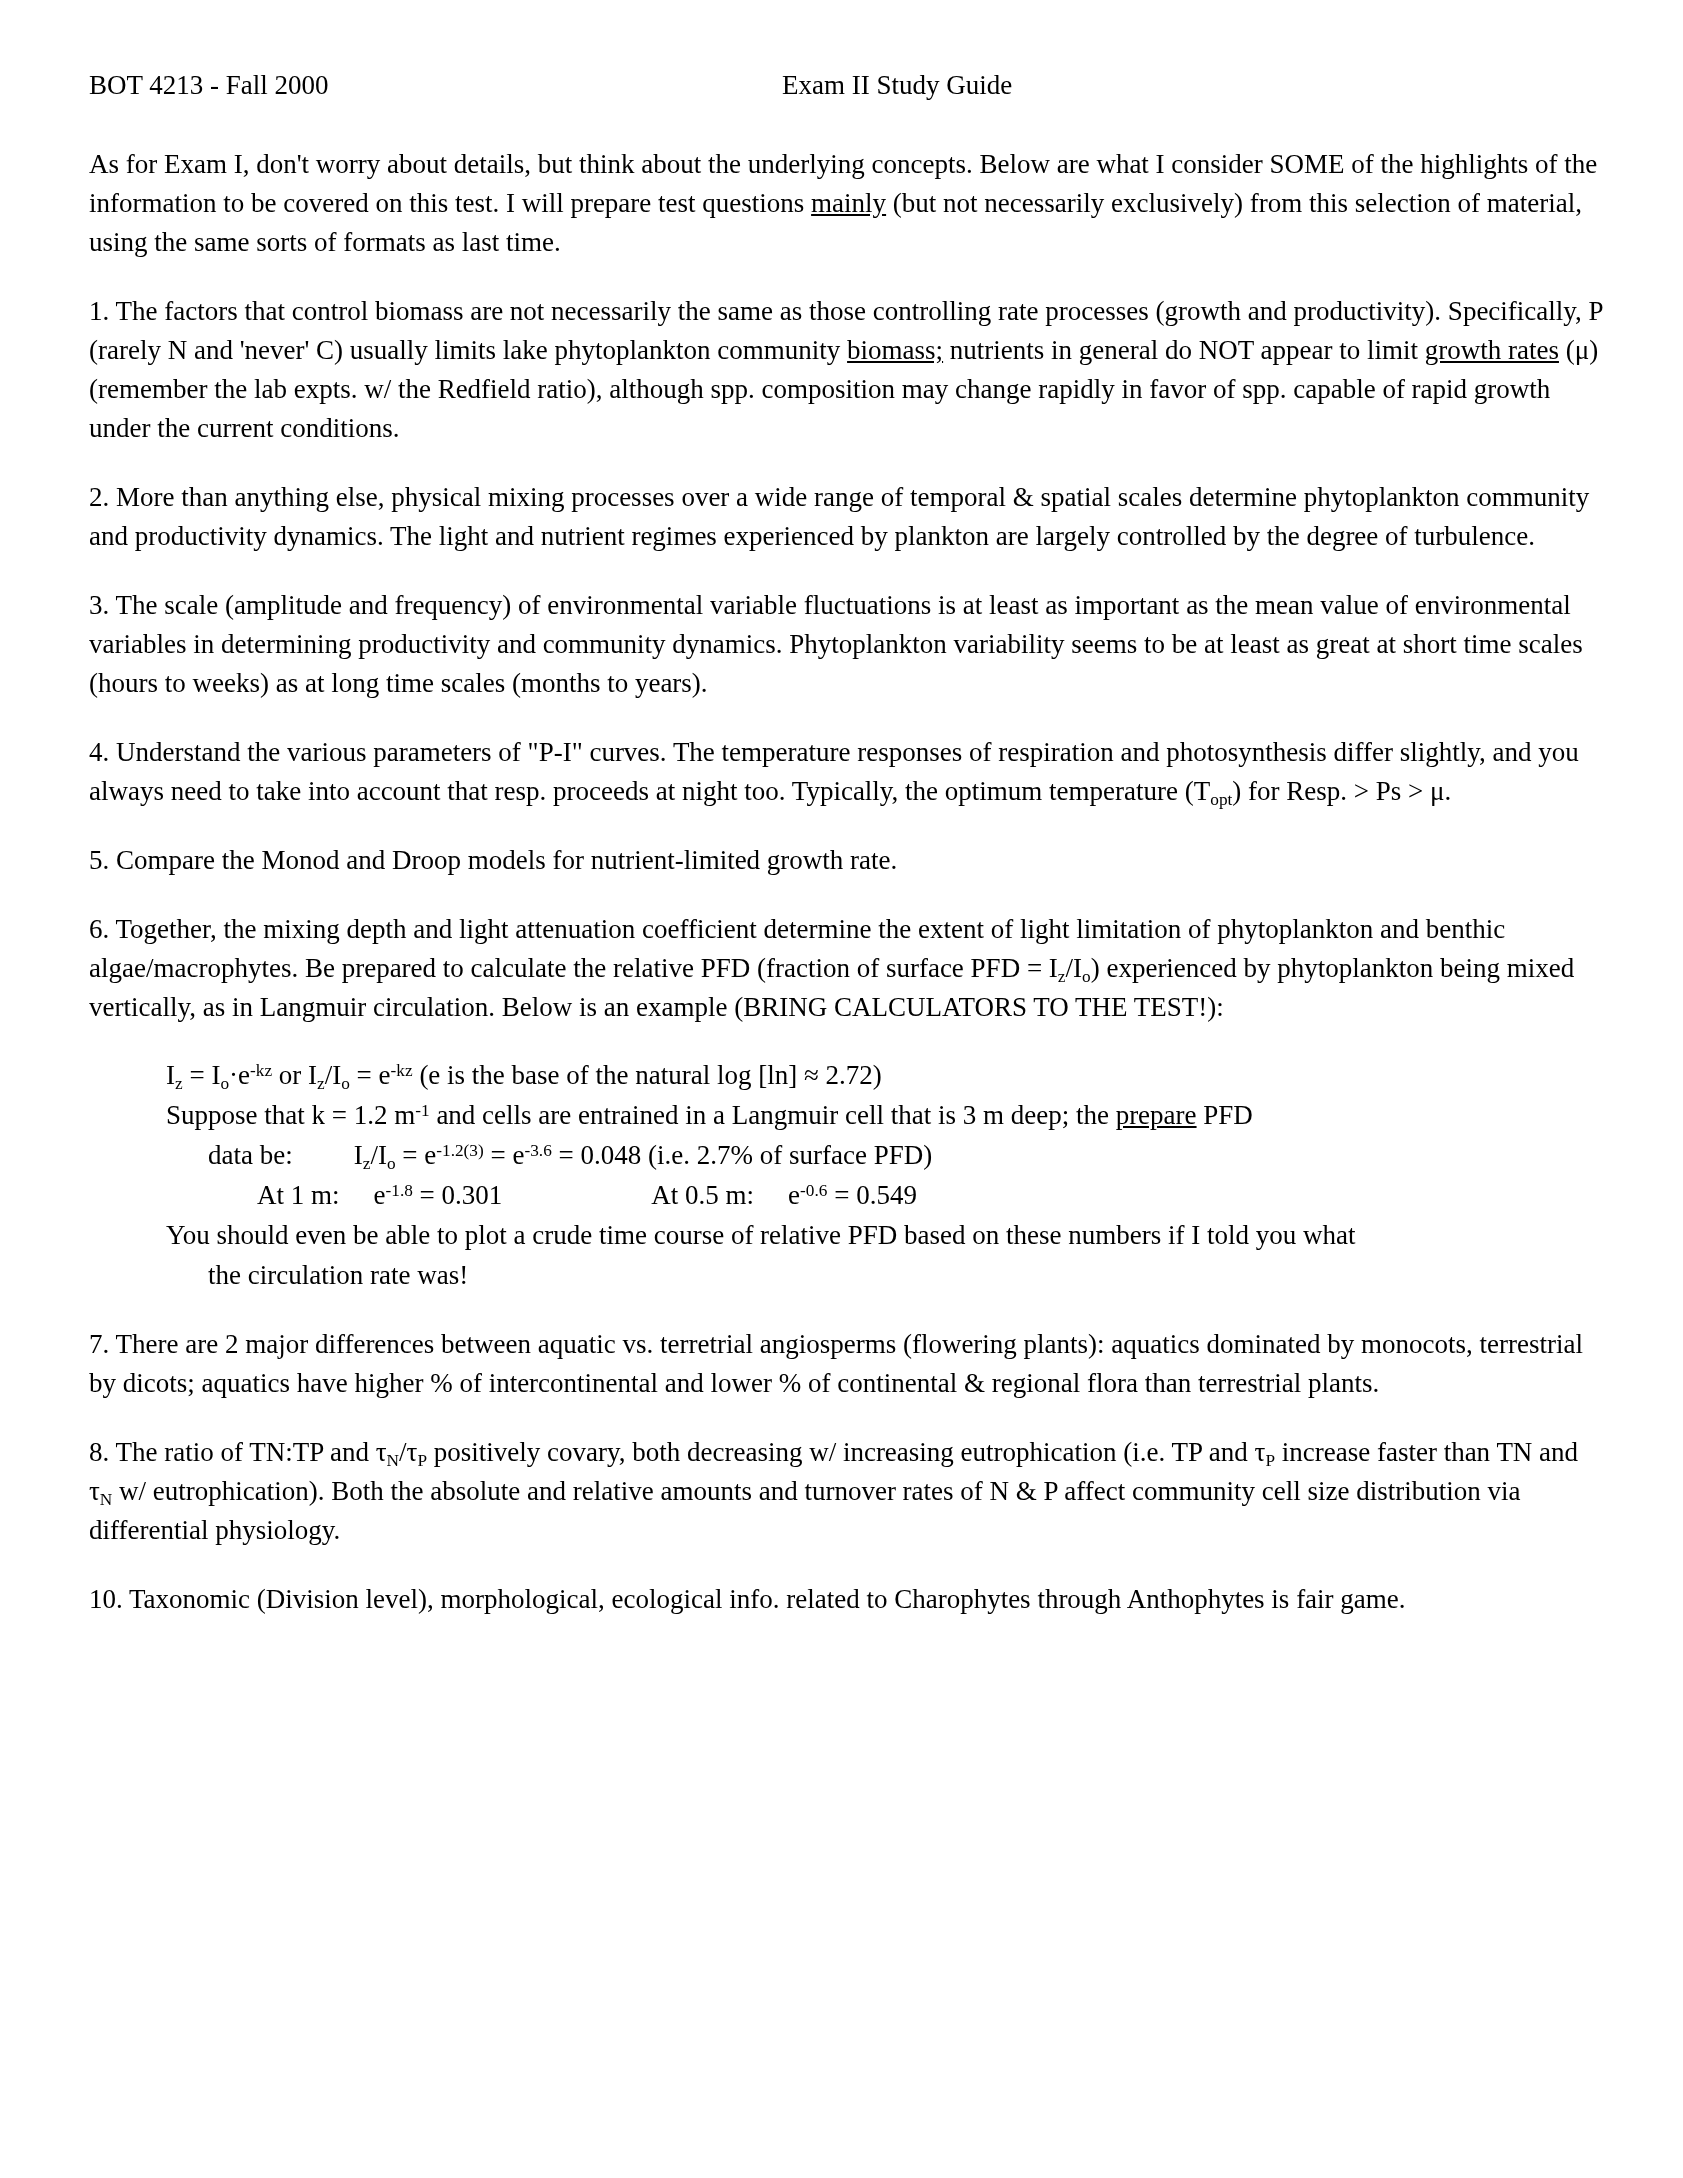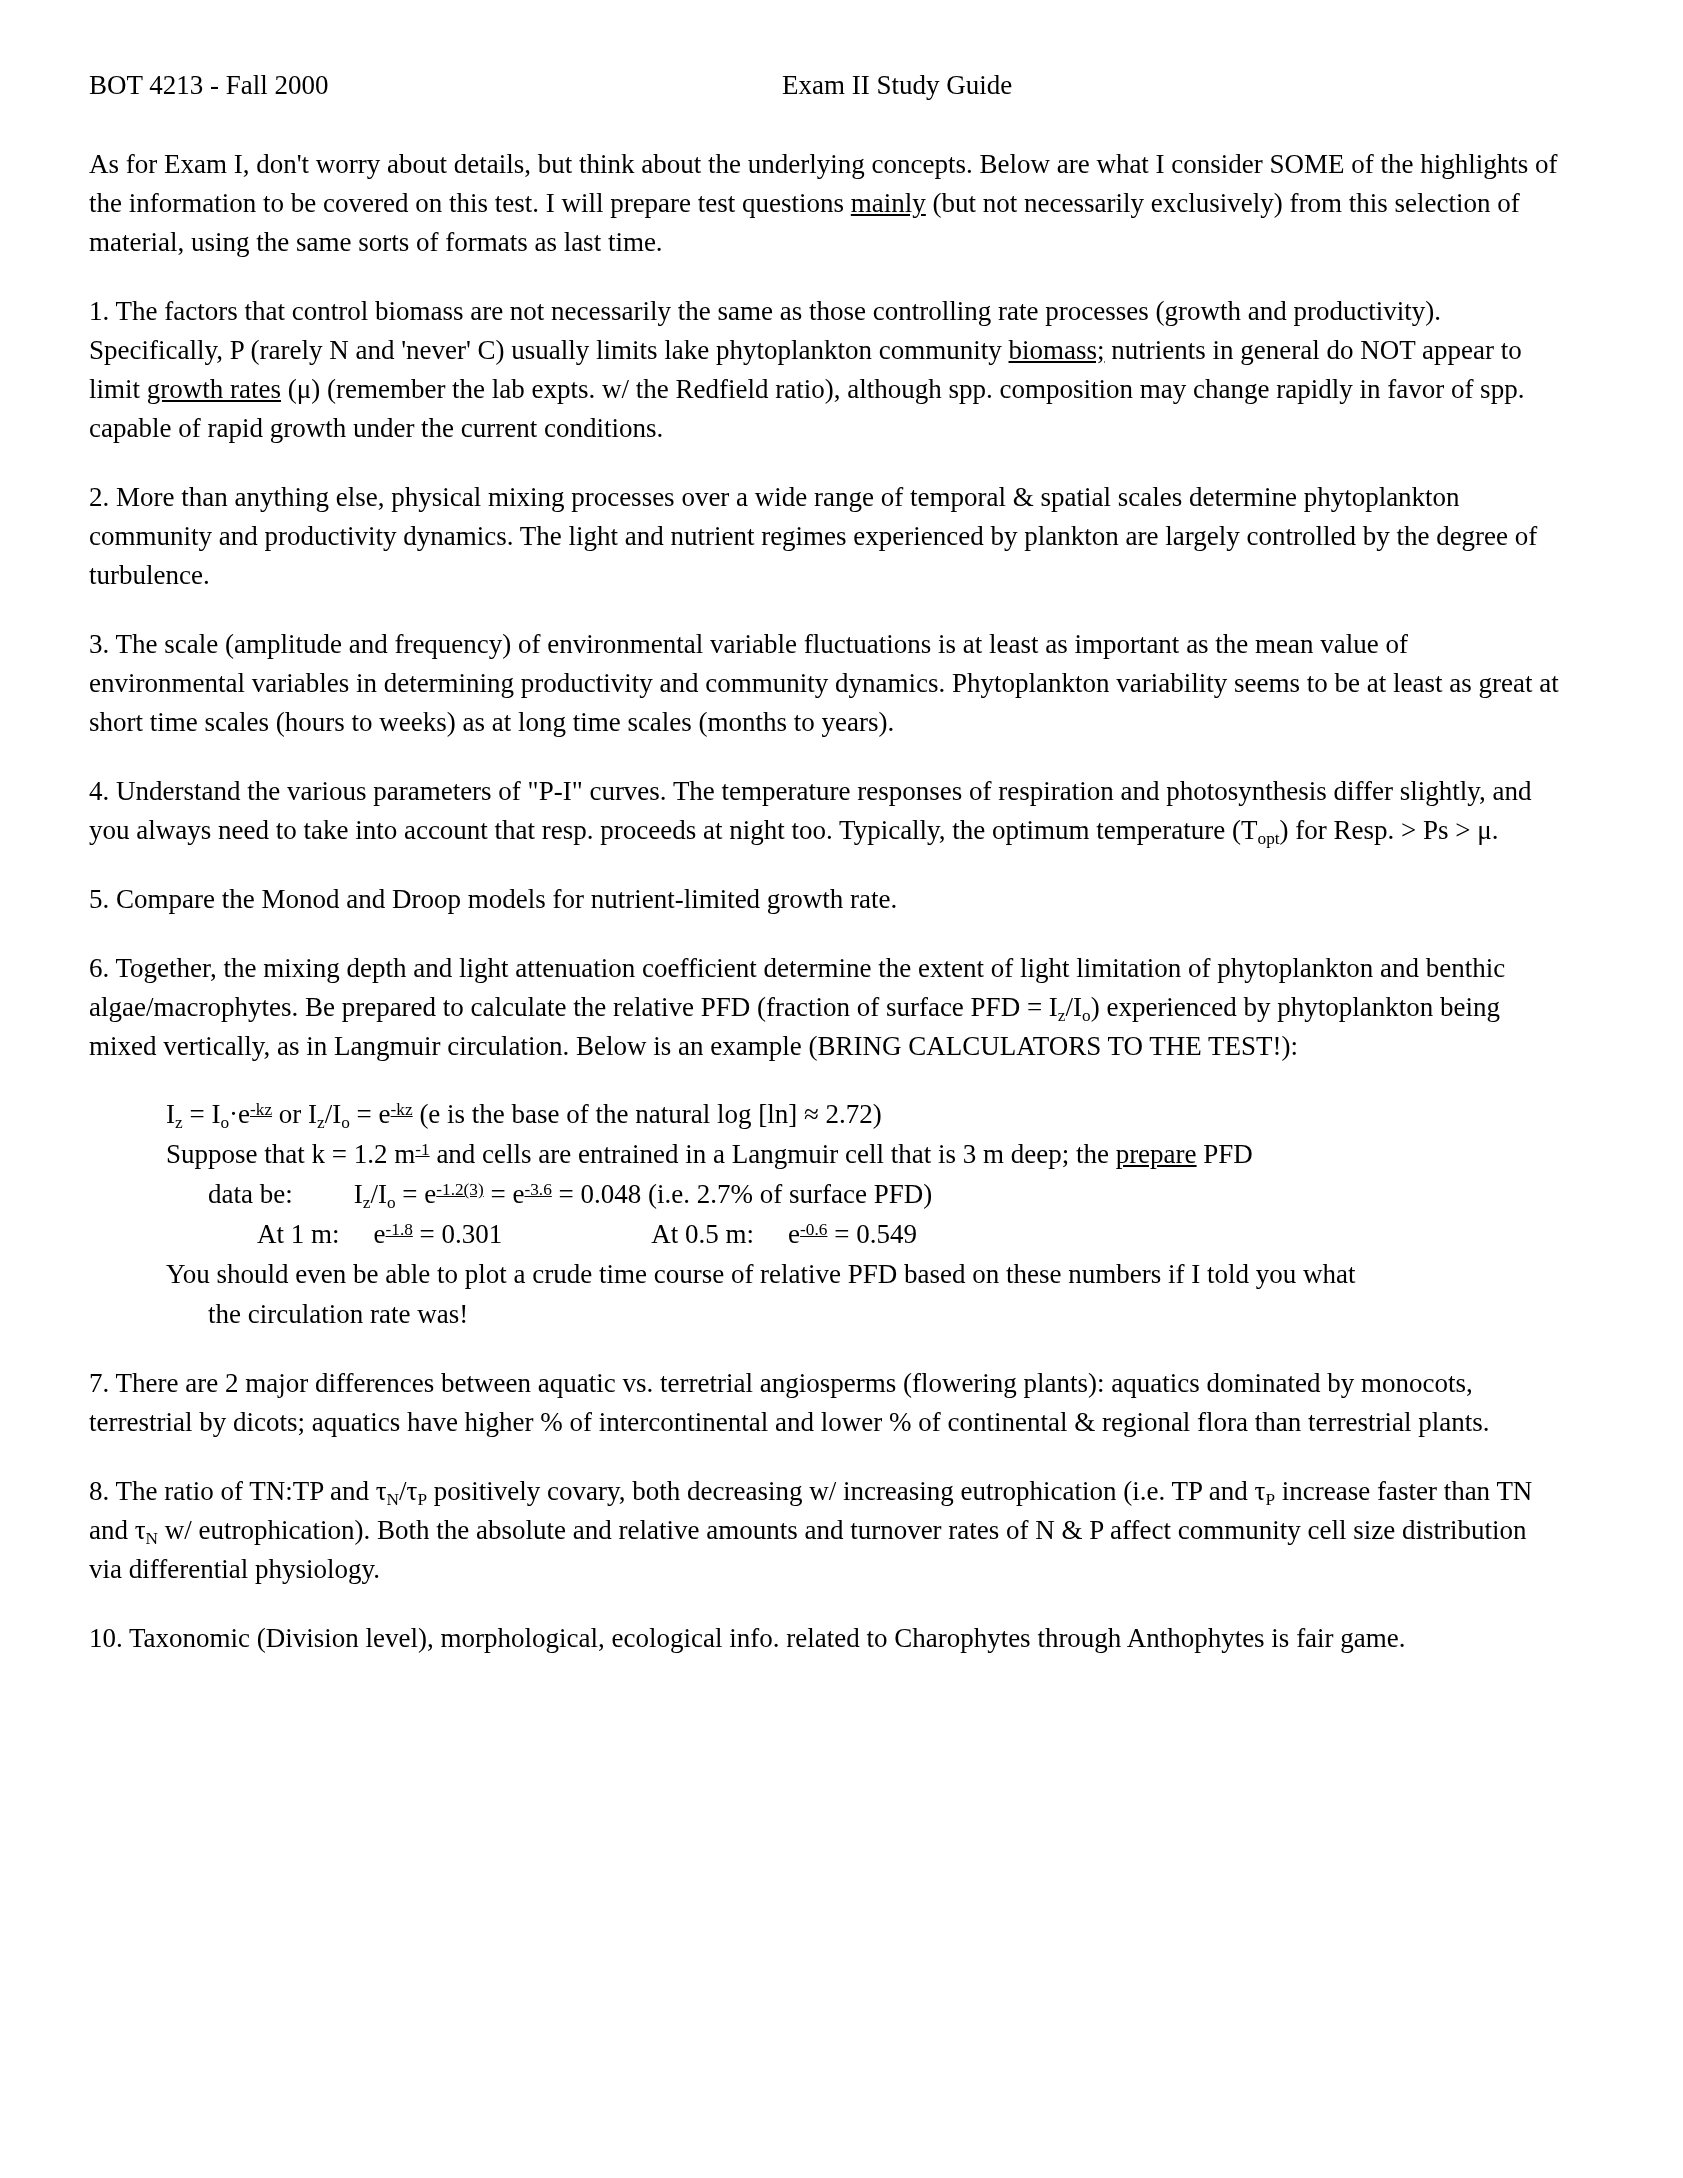--- a/index.html
+++ b/index.html
@@ -10,21 +10,21 @@
   body {
     font-family: "Liberation Serif", "DejaVu Serif", serif;
     color: #000000;
   }
   .page {
     position: relative;
     width: 1683px;
     height: 2178px;
     background: #ffffff;
     box-sizing: border-box;
-    padding: 69px 117px 0 89px;
+    padding: 69px 77px 0 89px;
   }
   .header {
     display: flex;
     justify-content: flex-start;
     font-size: 27px;
     line-height: 1.2;
     margin-bottom: 44px;
   }
   .header .left { width: 693px; }
   .header .right { }
@@ -46,21 +46,20 @@
   u { text-decoration: underline; }
   sub {
     font-size: 0.64em;
     vertical-align: -0.28em;
     line-height: 0;
   }
   sup {
     font-size: 0.64em;
     vertical-align: 0.48em;
     line-height: 0;
-    text-decoration: underline;
   }
   .wide-space { display: inline-block; width: 61px; }
   .wide-space-sm { display: inline-block; width: 34px; }
   .wide-space-lg { display: inline-block; width: 149px; }
   .formula-blk { margin-top: 4px; }
 </style>
 </head>
 <body>
 
 <div class="page">

